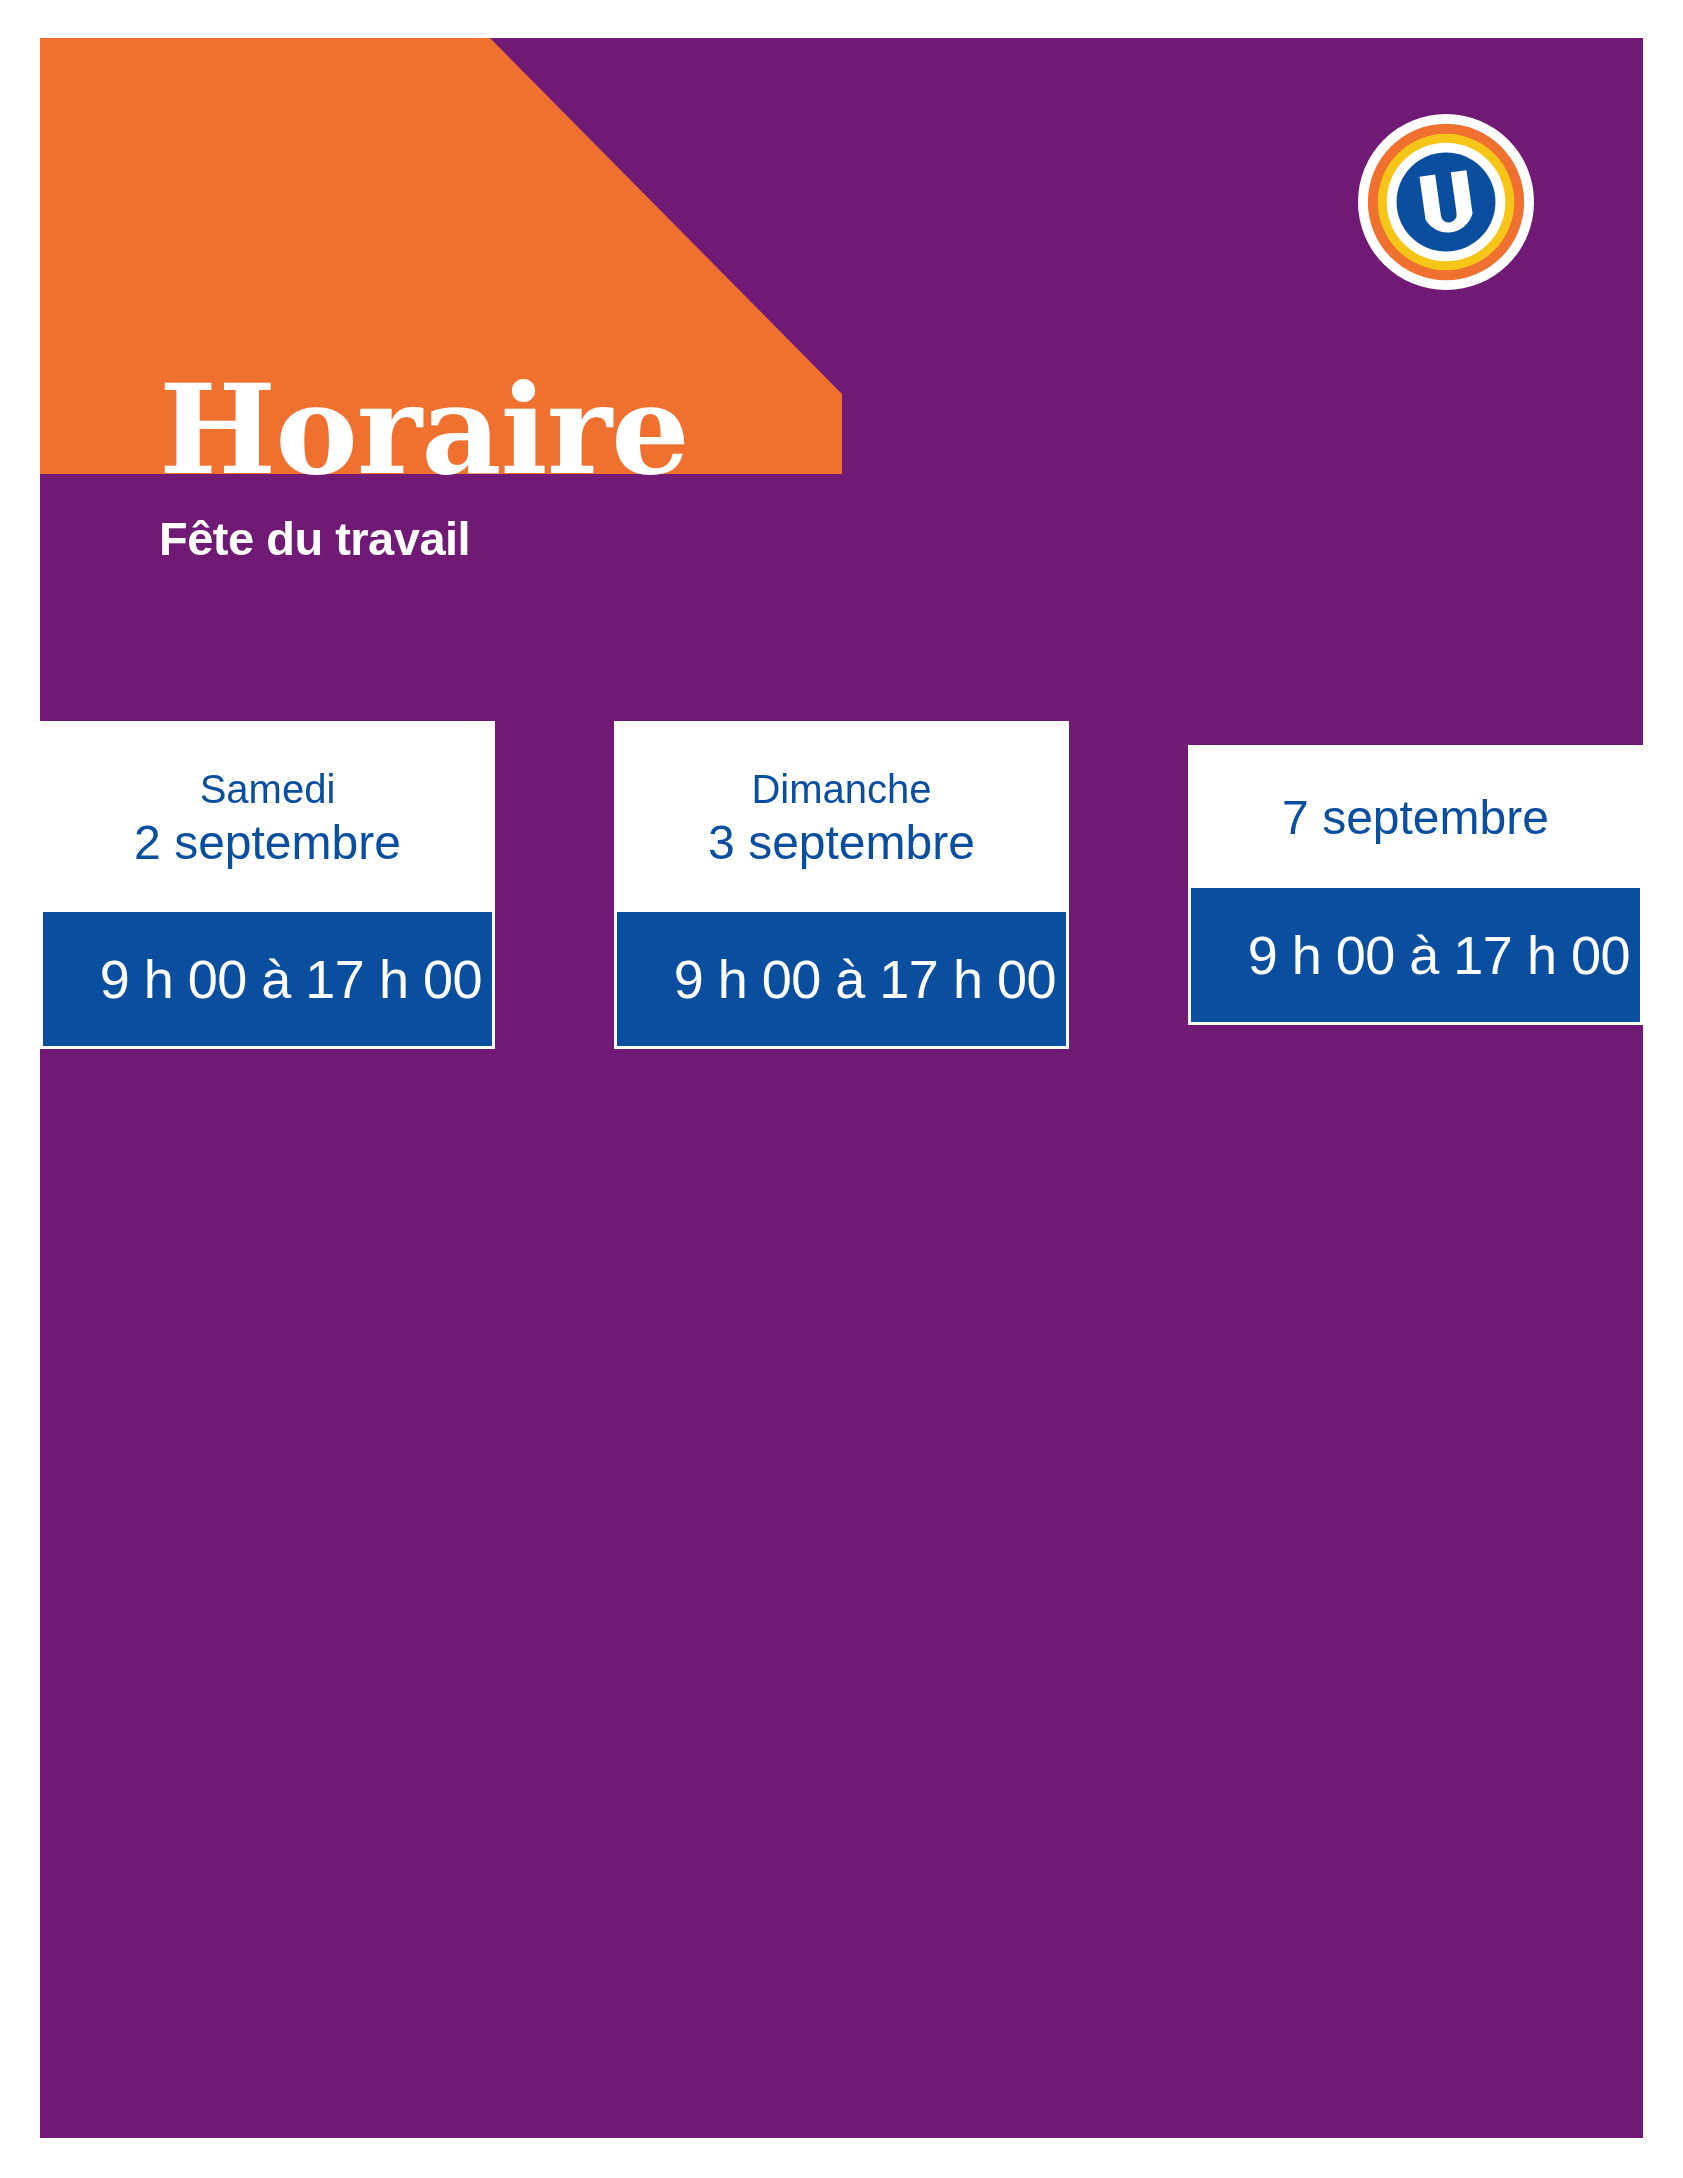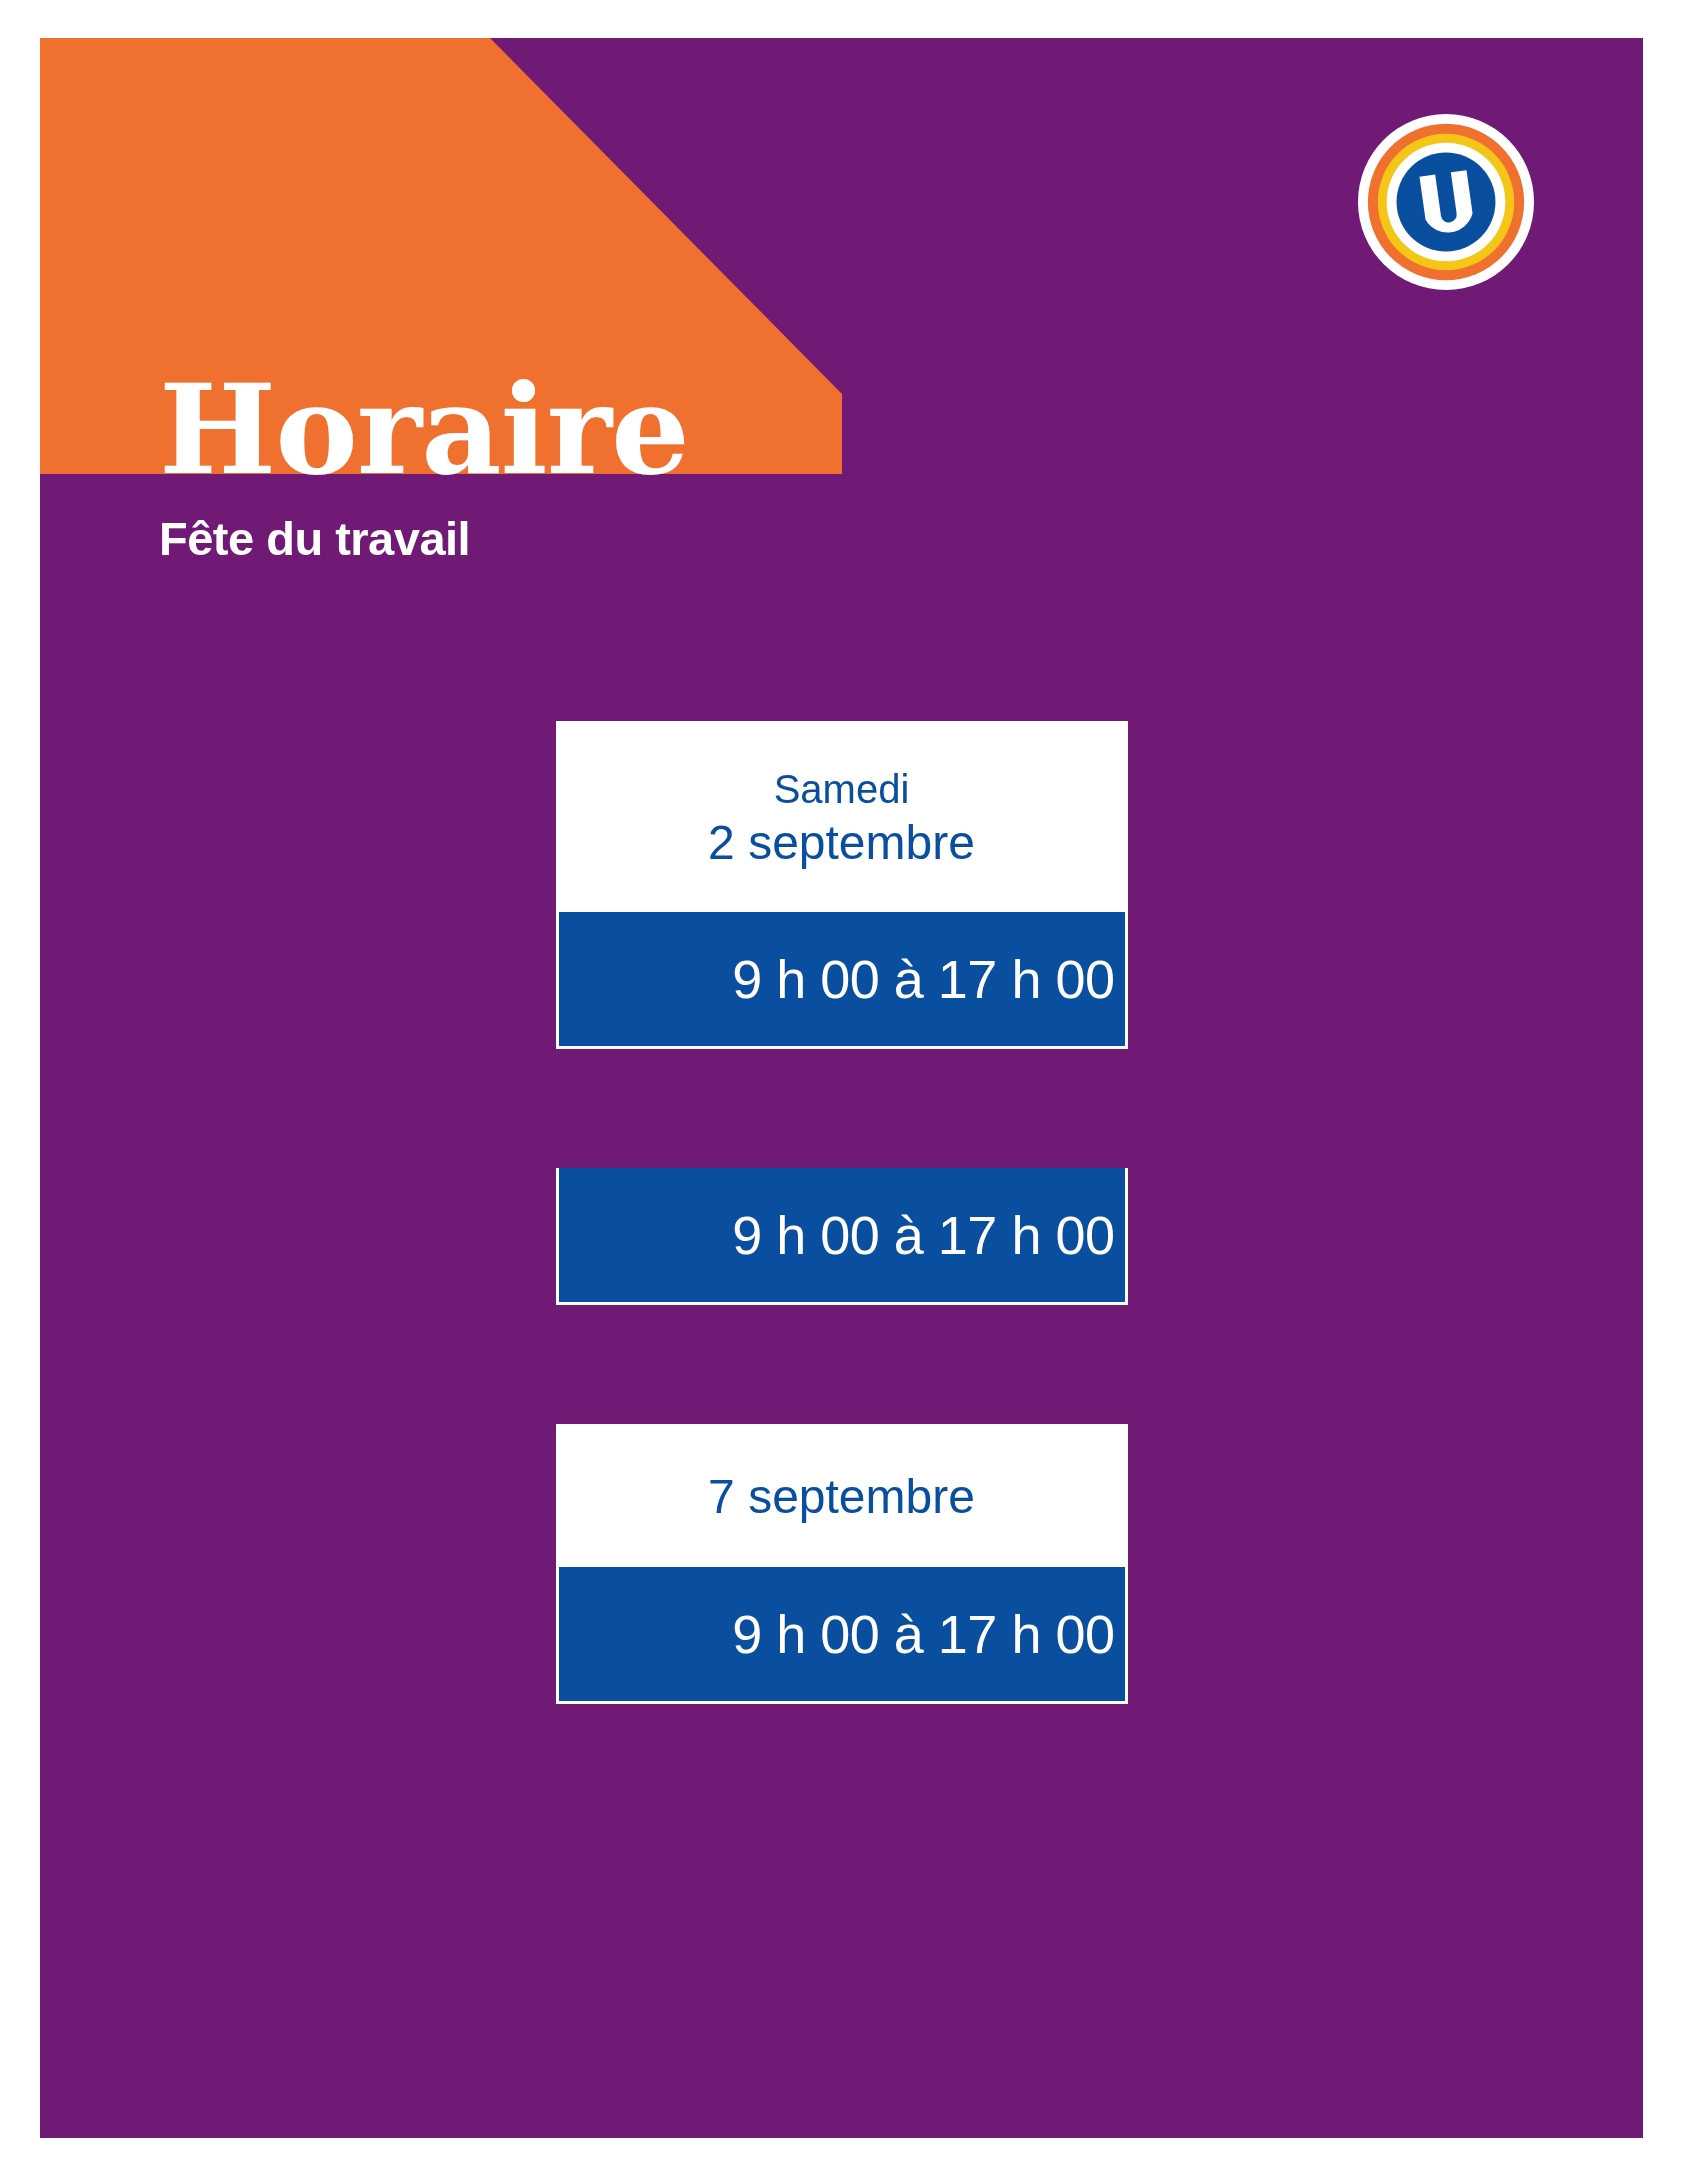--- a/index.html
+++ b/index.html
@@ -74,21 +74,20 @@
     margin: 18px 0 0 0;
     letter-spacing: -0.5px;
   }
 
   .cards {
     position: absolute;
     left: 0;
     right: 0;
     top: 683px;
     display: flex;
-    flex-direction: column;
     align-items: center;
     gap: 119px;
   }
 
   .card {
     width: 572px;
   }
   .card-day {
     background: #ffffff;
     color: #0a4ea0;
@@ -151,20 +150,24 @@
 
       <div class="card">
         <div class="card-day">
           <span class="day-name">Samedi</span>
           <span class="day-date">2 septembre</span>
         </div>
         <div class="card-hours">9 h 00 à 17 h 00</div>
       </div>
 
       <div class="card">
+        <div class="card-day">
+          <span class="day-name">Dimanche</span>
+          <span class="day-date">3 septembre</span>
+        </div>
         <div class="card-hours">9 h 00 à 17 h 00</div>
       </div>
 
       <div class="card">
         <div class="card-day">
           <span class="day-date">7 septembre</span>
         </div>
         <div class="card-hours">9 h 00 à 17 h 00</div>
       </div>
 

